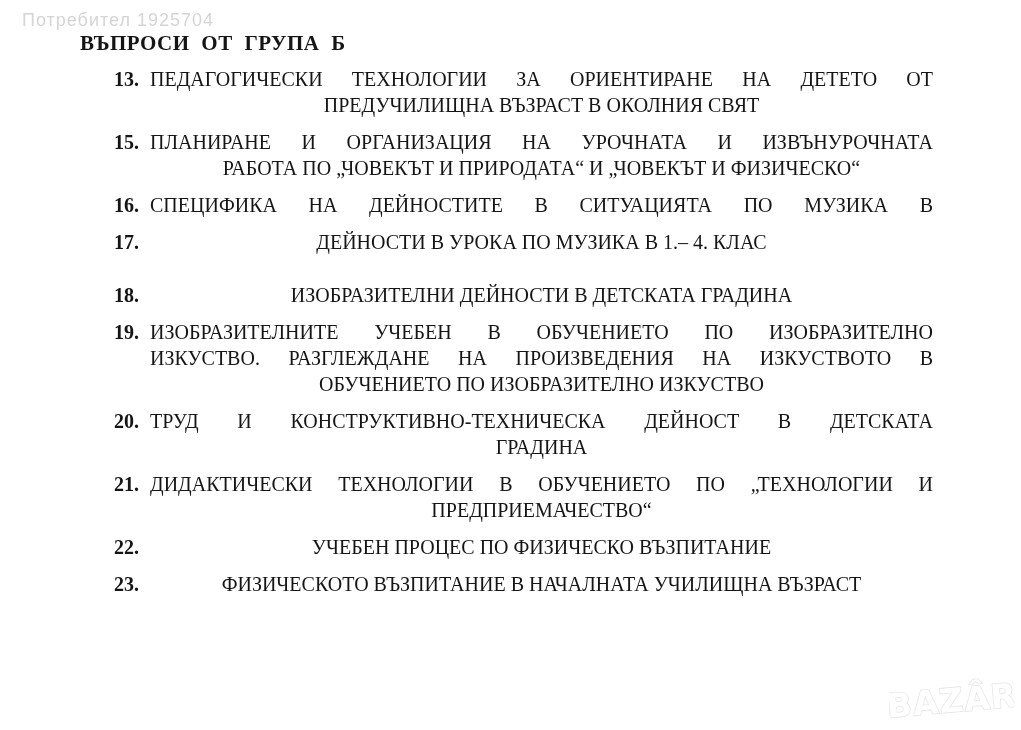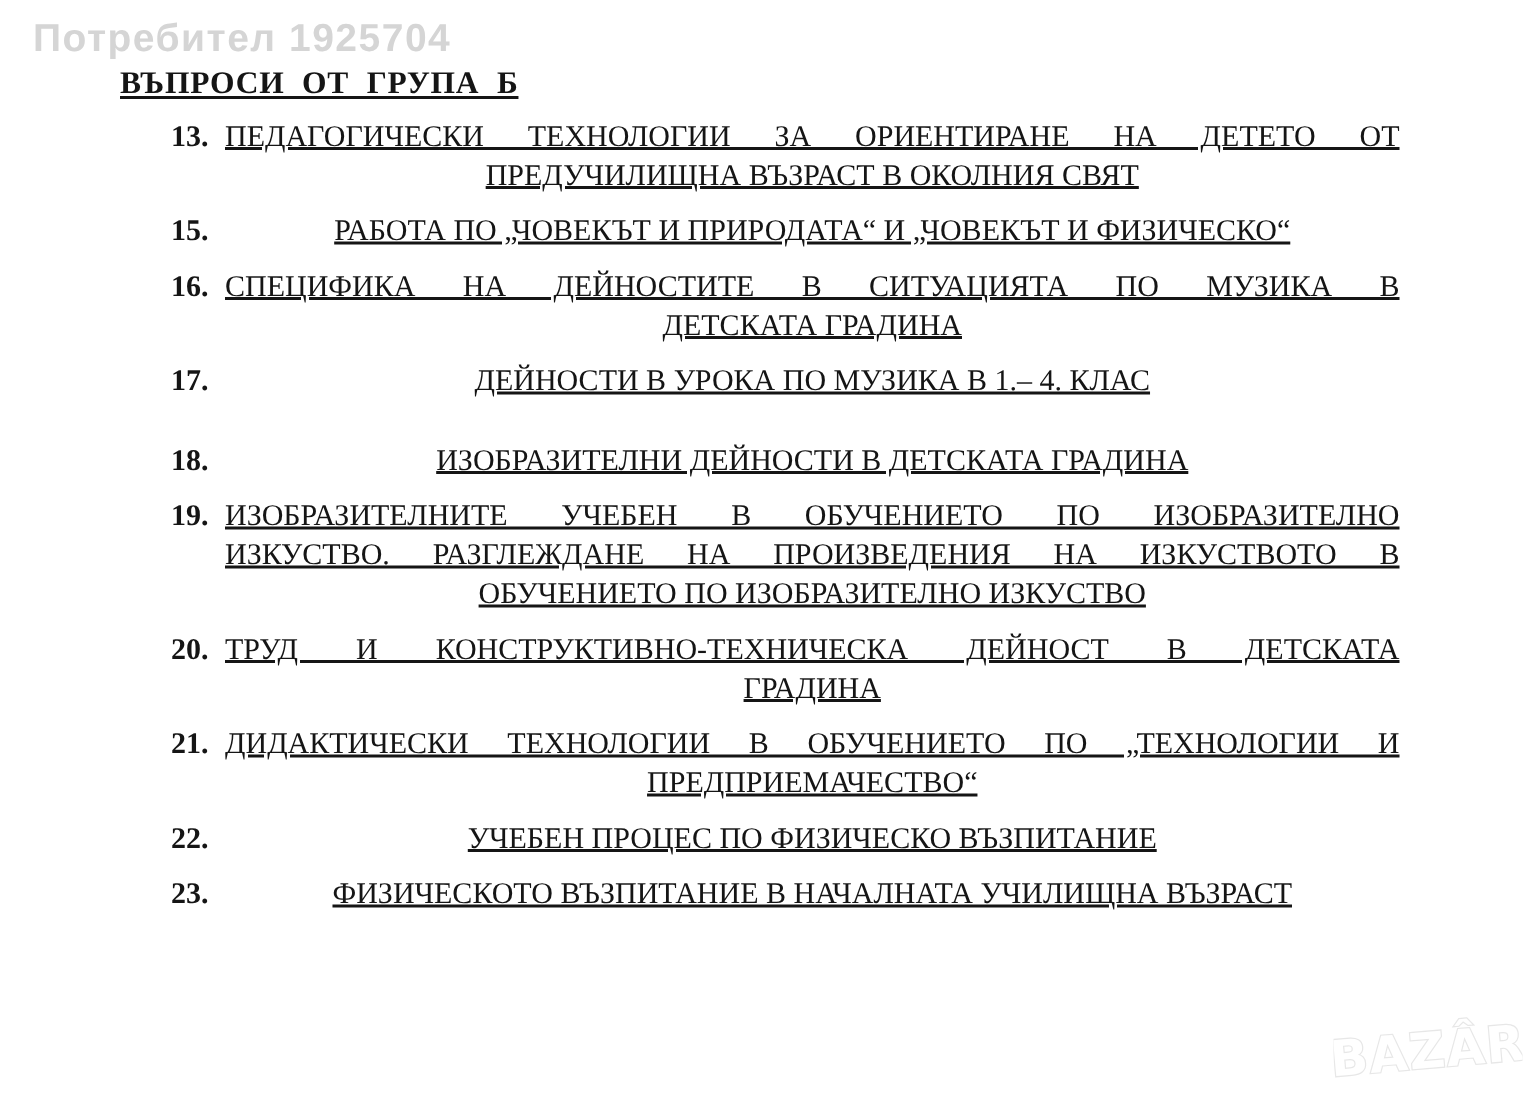--- a/index.html
+++ b/index.html
@@ -14,33 +14,32 @@
     background: #ffffff;
     overflow: hidden;
     font-family: "Liberation Serif", "DejaVu Serif", serif;
     color: #151515;
   }
   .user-watermark {
     position: absolute;
     left: 22px;
     top: 10px;
     font-family: "Liberation Sans", "DejaVu Sans", sans-serif;
-    font-size: 26px;
-    font-weight: bold;
+    font-size: 18px;
+    font-weight: normal;
     color: #d5d5d5;
     letter-spacing: 1px;
     white-space: nowrap;
   }
   .content {
     position: absolute;
     left: 150px;
     top: 0;
     width: 783px;
-    padding-top: 42px;
-    text-decoration: underline;
+    padding-top: 30px;
   }
   .heading {
     margin: 0 0 10px -70px;
     font-size: 21px;
     line-height: 26px;
     font-weight: bold;
     word-spacing: 6px;
     letter-spacing: 0.5px;
     white-space: nowrap;
   }
@@ -98,27 +97,27 @@
 
     <div class="q">
       <span class="q-num">13.</span>
       <div class="q-line just">ПЕДАГОГИЧЕСКИ ТЕХНОЛОГИИ ЗА ОРИЕНТИРАНЕ НА ДЕТЕТО ОТ</div>
       <div class="q-line">ПРЕДУЧИЛИЩНА ВЪЗРАСТ В ОКОЛНИЯ СВЯТ</div>
     </div>
 
 
     <div class="q">
       <span class="q-num">15.</span>
+      <div class="q-line just">ПЛАНИРАНЕ И ОРГАНИЗАЦИЯ НА УРОЧНАТА И ИЗВЪНУРОЧНАТА</div>
       <div class="q-line">РАБОТА ПО „ЧОВЕКЪТ И ПРИРОДАТА“ И „ЧОВЕКЪТ И ФИЗИЧЕСКО“</div>
     </div>
 
     <div class="q">
       <span class="q-num">16.</span>
       <div class="q-line just">СПЕЦИФИКА НА ДЕЙНОСТИТЕ В СИТУАЦИЯТА ПО МУЗИКА В</div>
-      <div class="q-line">ДЕТСКАТА ГРАДИНА</div>
     </div>
 
     <div class="q">
       <span class="q-num">17.</span>
       <div class="q-line">ДЕЙНОСТИ В УРОКА ПО МУЗИКА В 1.– 4. КЛАС</div>
     </div>
 
     <div class="q extra-gap">
       <span class="q-num">18.</span>
       <div class="q-line">ИЗОБРАЗИТЕЛНИ ДЕЙНОСТИ В ДЕТСКАТА ГРАДИНА</div>

